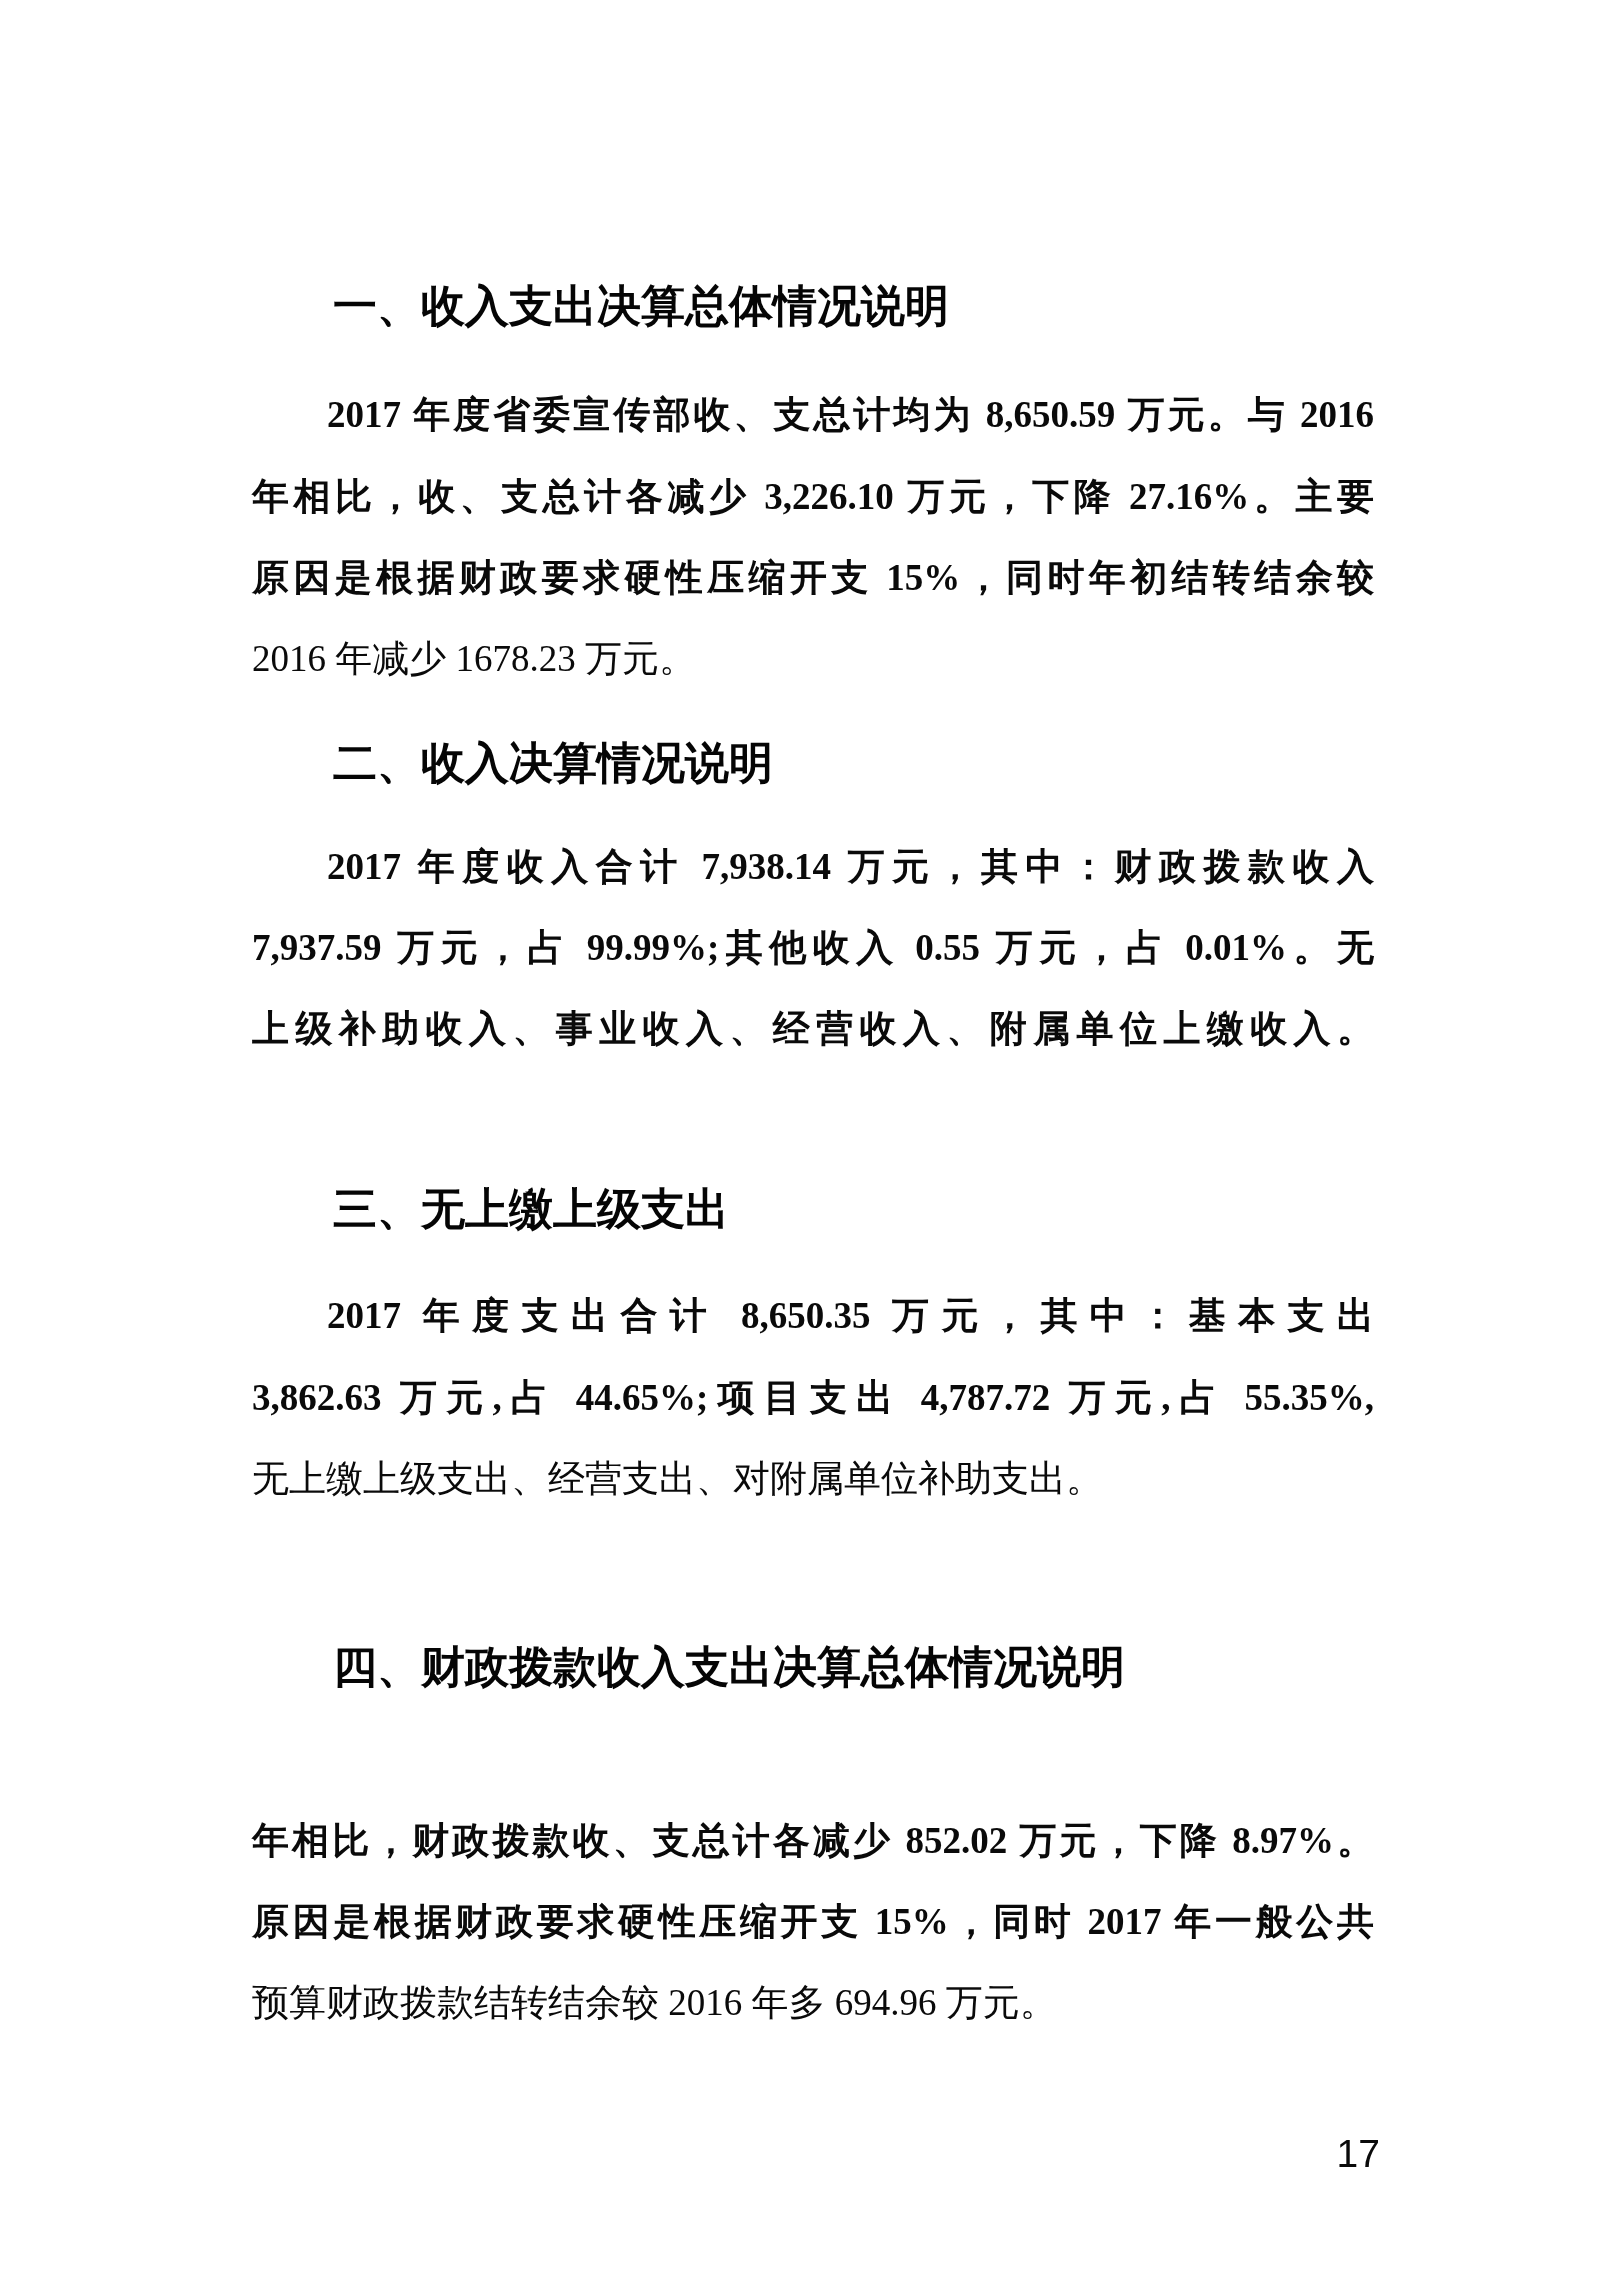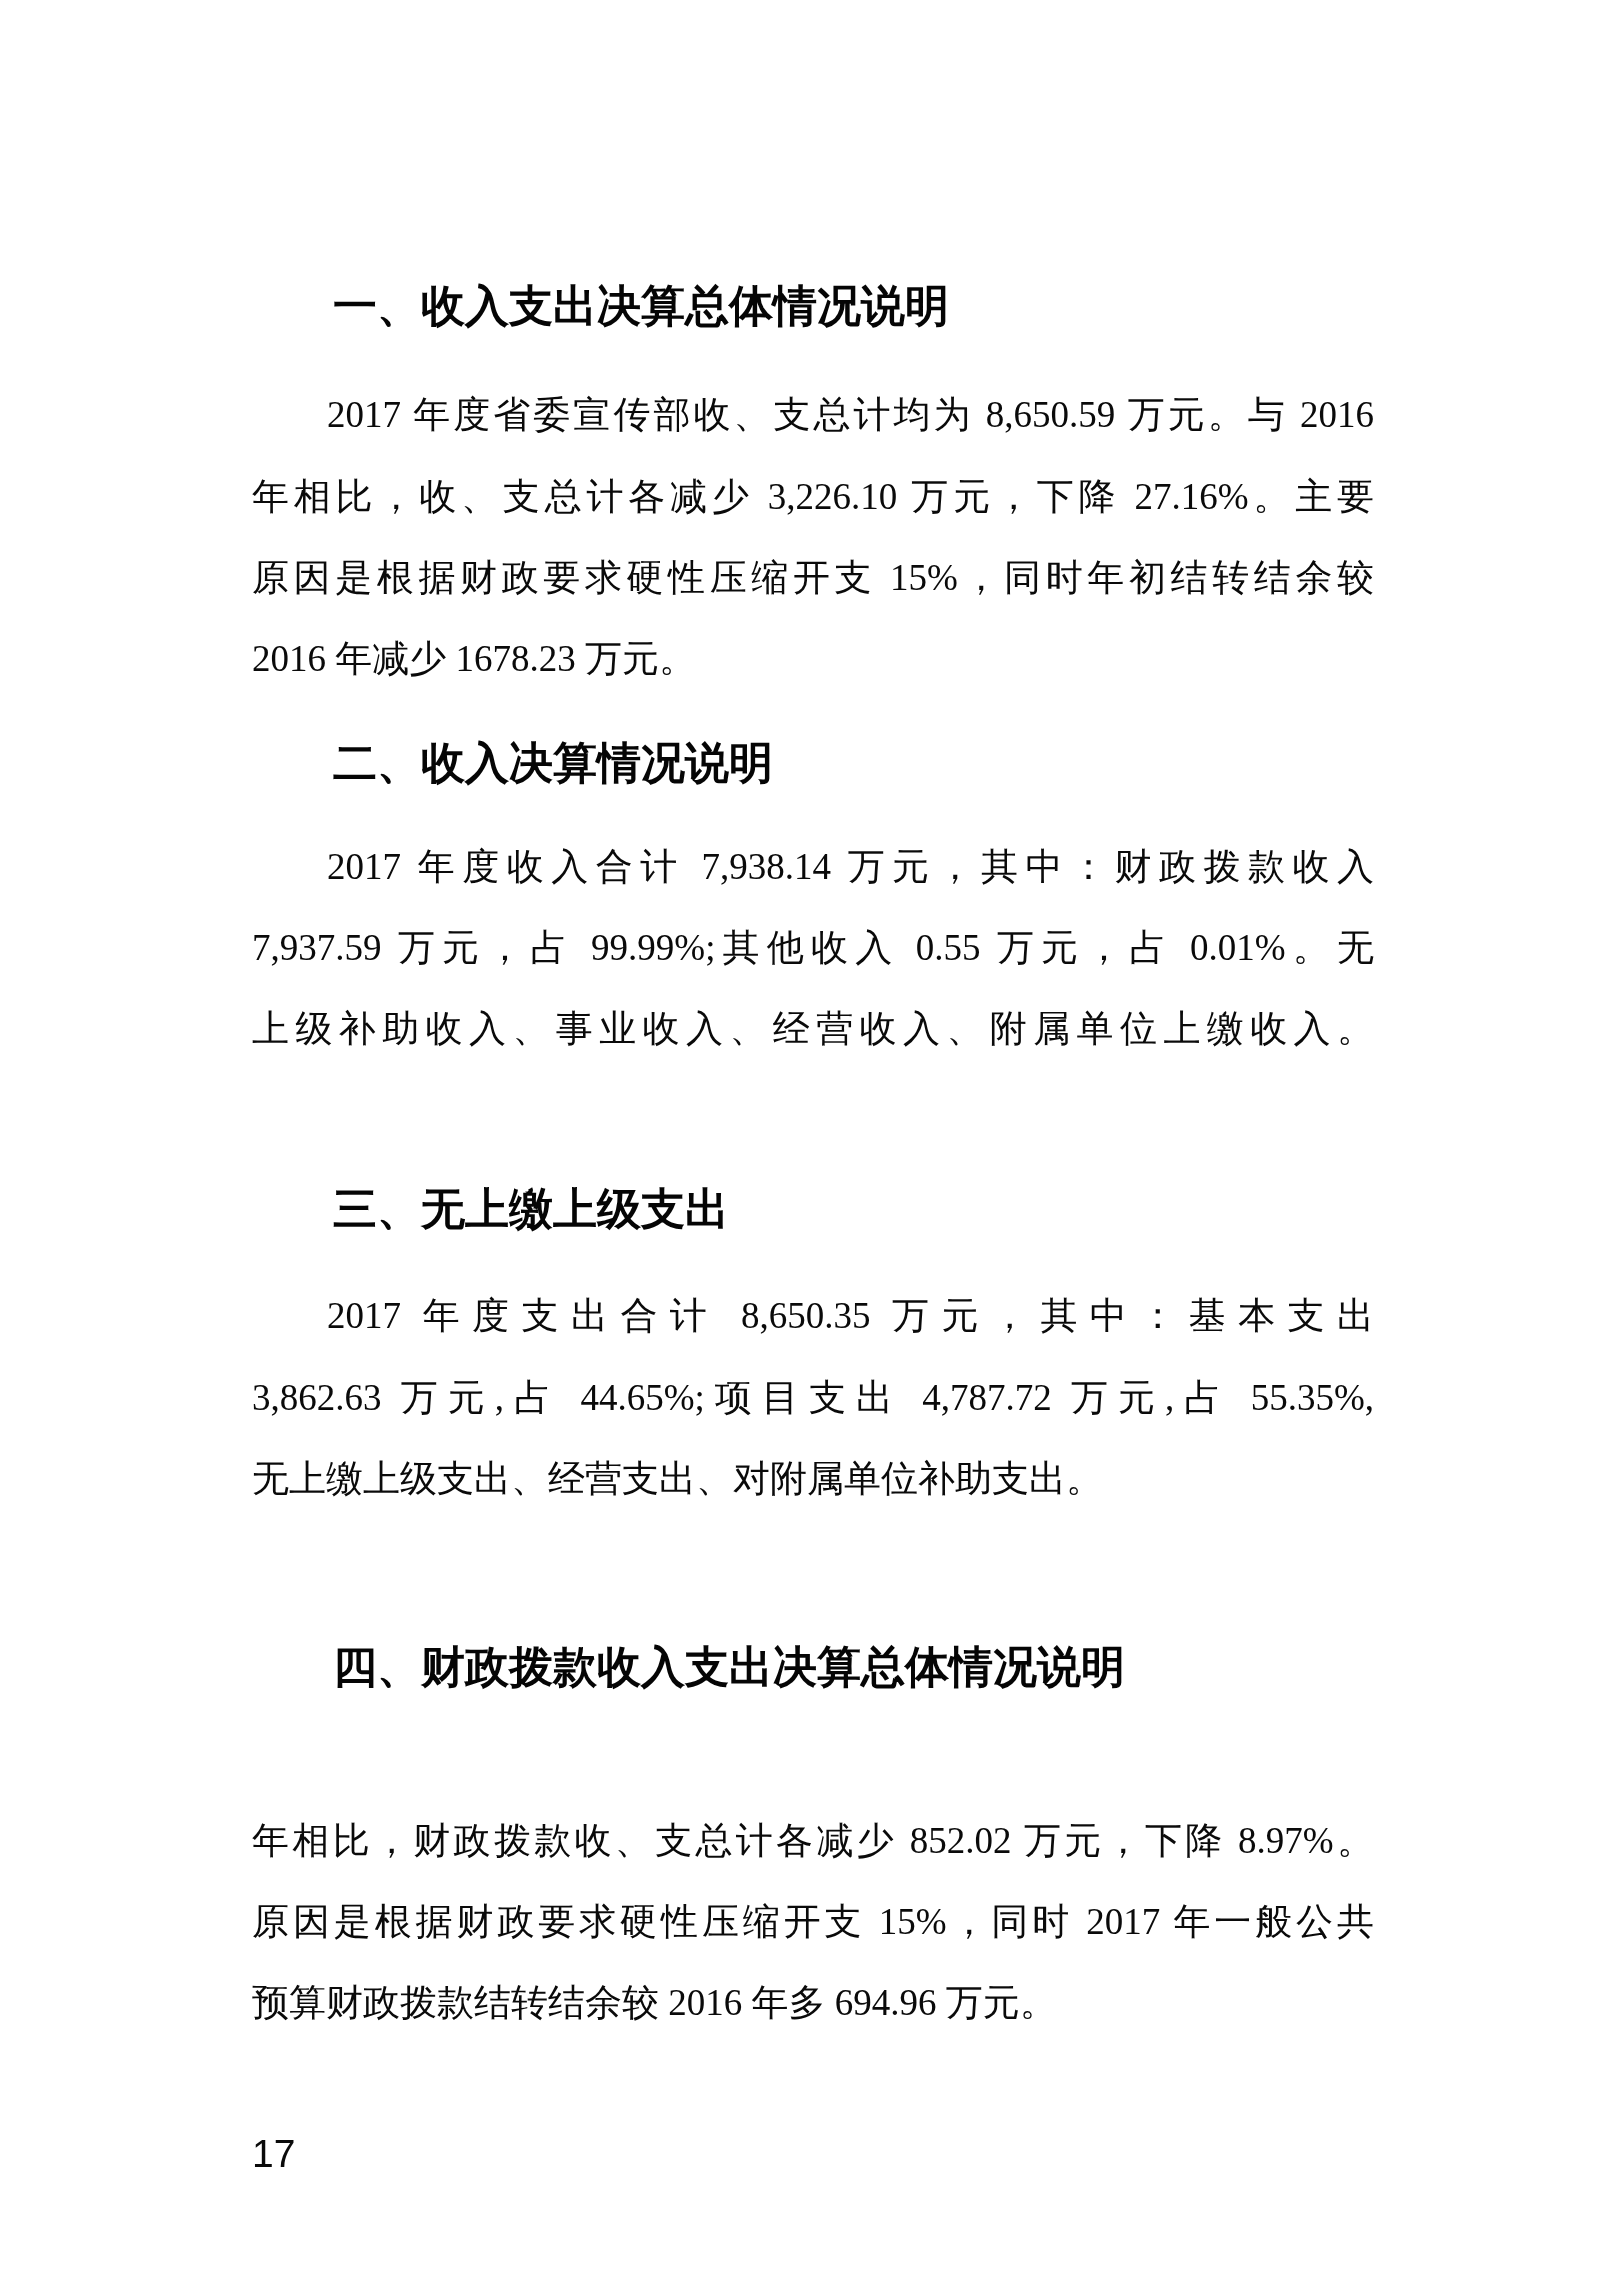--- a/index.html
+++ b/index.html
@@ -20,20 +20,21 @@
     font-family: "Liberation Serif", "DejaVu Serif", serif;
     font-size: 37px;
     line-height: 42px;
     white-space: normal;
     color: #0a0a0a;
   }
   
   .jf {
     text-align: justify;
     text-align-last: justify;
+    font-weight: bold;
   }
   
   .ind { text-indent: 75px; }
   
   .h {
     position: absolute;
     left: 252px;
     width: 1122px;
     font-family: "Liberation Sans", "DejaVu Sans", sans-serif;
     font-weight: bold;
@@ -41,21 +42,21 @@
     line-height: 47px;
     text-indent: 81px;
     color: #050505;
     letter-spacing: 0px;
   }
   .pageno {
     position: absolute;
     left: 252px;
     width: 1128px;
     top: 2133px;
-    text-align: left;
+    text-align: right;
     font-family: "Liberation Sans", "DejaVu Sans", sans-serif;
     font-size: 39px;
     line-height: 41px;
     color: #0a0a0a;
   }
 </style>
 </head>
 <body>
 
 <div class="page">

